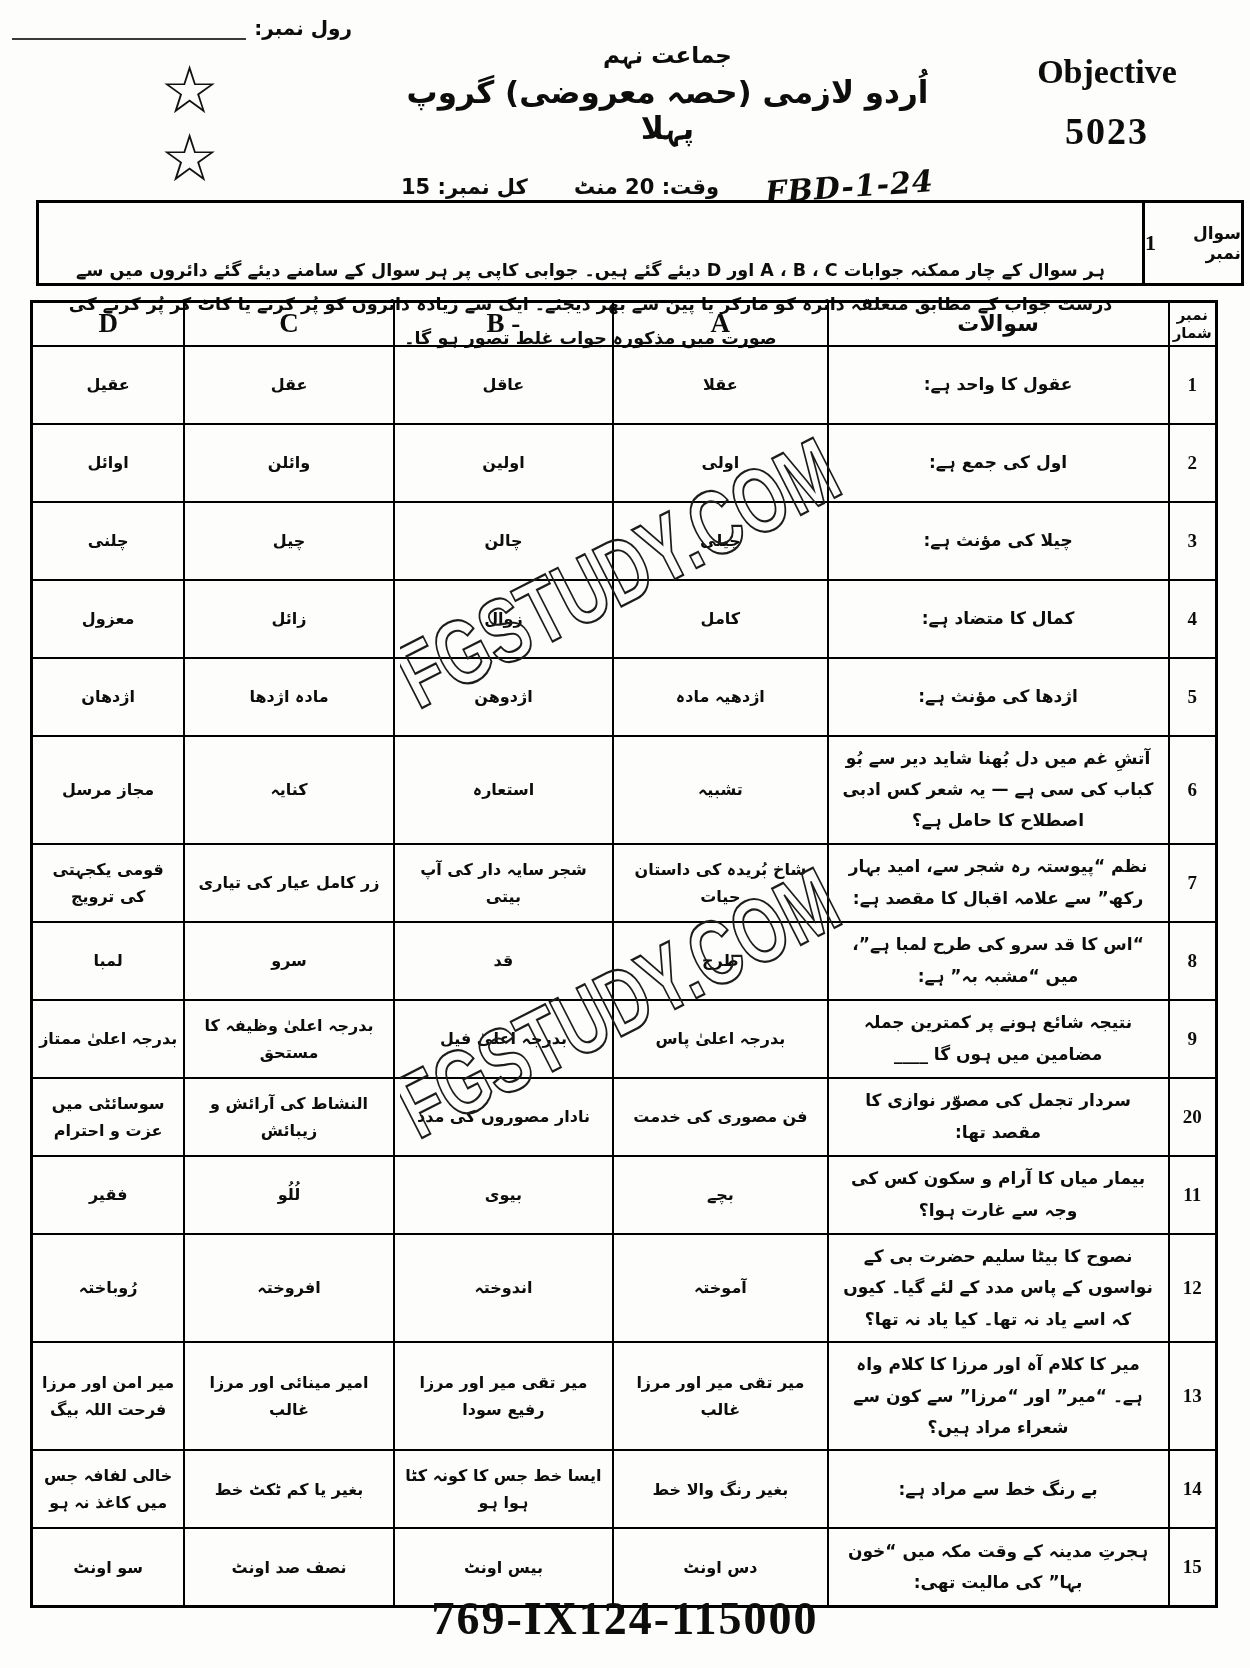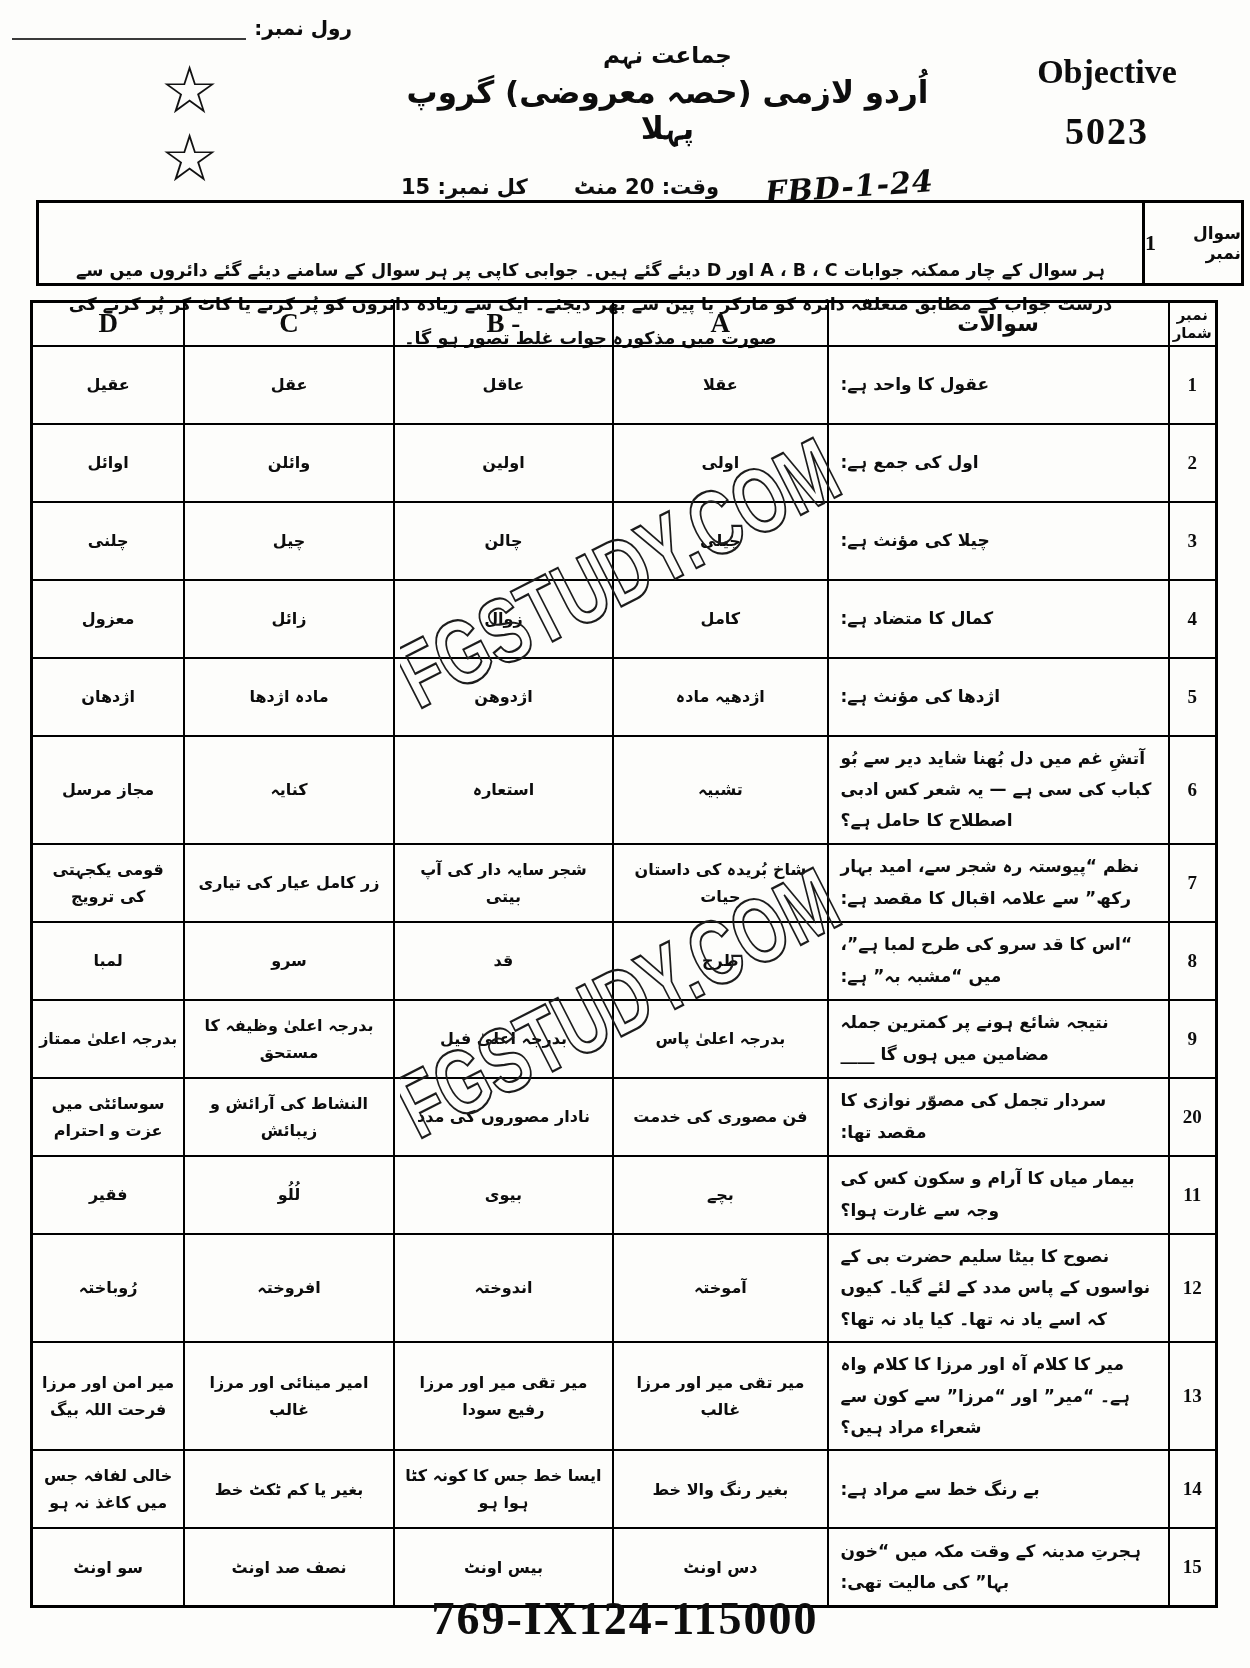--- a/index.html
+++ b/index.html
@@ -30,21 +30,21 @@
   .instr-qno .val{font-size:22px;font-weight:bold;font-family:"Liberation Serif",serif;}
   .instr-text{flex:1;padding:6px 22px;font-size:17.5px;font-weight:bold;line-height:1.95;text-align:center;margin-top:44px;}
   
   table.qt{position:absolute;top:300px;left:30px;width:1188px;border-collapse:collapse;direction:rtl;}
   table.qt th,table.qt td{border:2px solid #000;box-sizing:border-box;}
   table.qt{border:3px solid #000;}
   th.lat{font-family:"Liberation Serif",serif;font-size:27px;font-weight:bold;height:44px;}
   th.urd{font-size:22px;font-weight:bold;}
   th.sno{font-size:15px;font-weight:bold;}
   td.no{text-align:center;font-family:"Liberation Serif",serif;font-size:19px;font-weight:bold;width:48px;}
-  td.q{text-align:left;padding:6px 12px;font-size:17px;font-weight:bold;line-height:1.85;}
+  td.q{text-align:center;padding:6px 12px;font-size:17px;font-weight:bold;line-height:1.85;}
   td.opt{text-align:center;padding:4px 6px;font-size:16px;font-weight:bold;line-height:1.7;}
   tr.qrow{height:78px;}
   
   .wm{position:absolute;pointer-events:none;}
   
   .footer{position:absolute;top:1592px;left:0;width:100%;text-align:center;
     font-family:"Liberation Serif",serif;font-size:46px;font-weight:bold;letter-spacing:2px;}
 </style>
 </head>
 <body>

